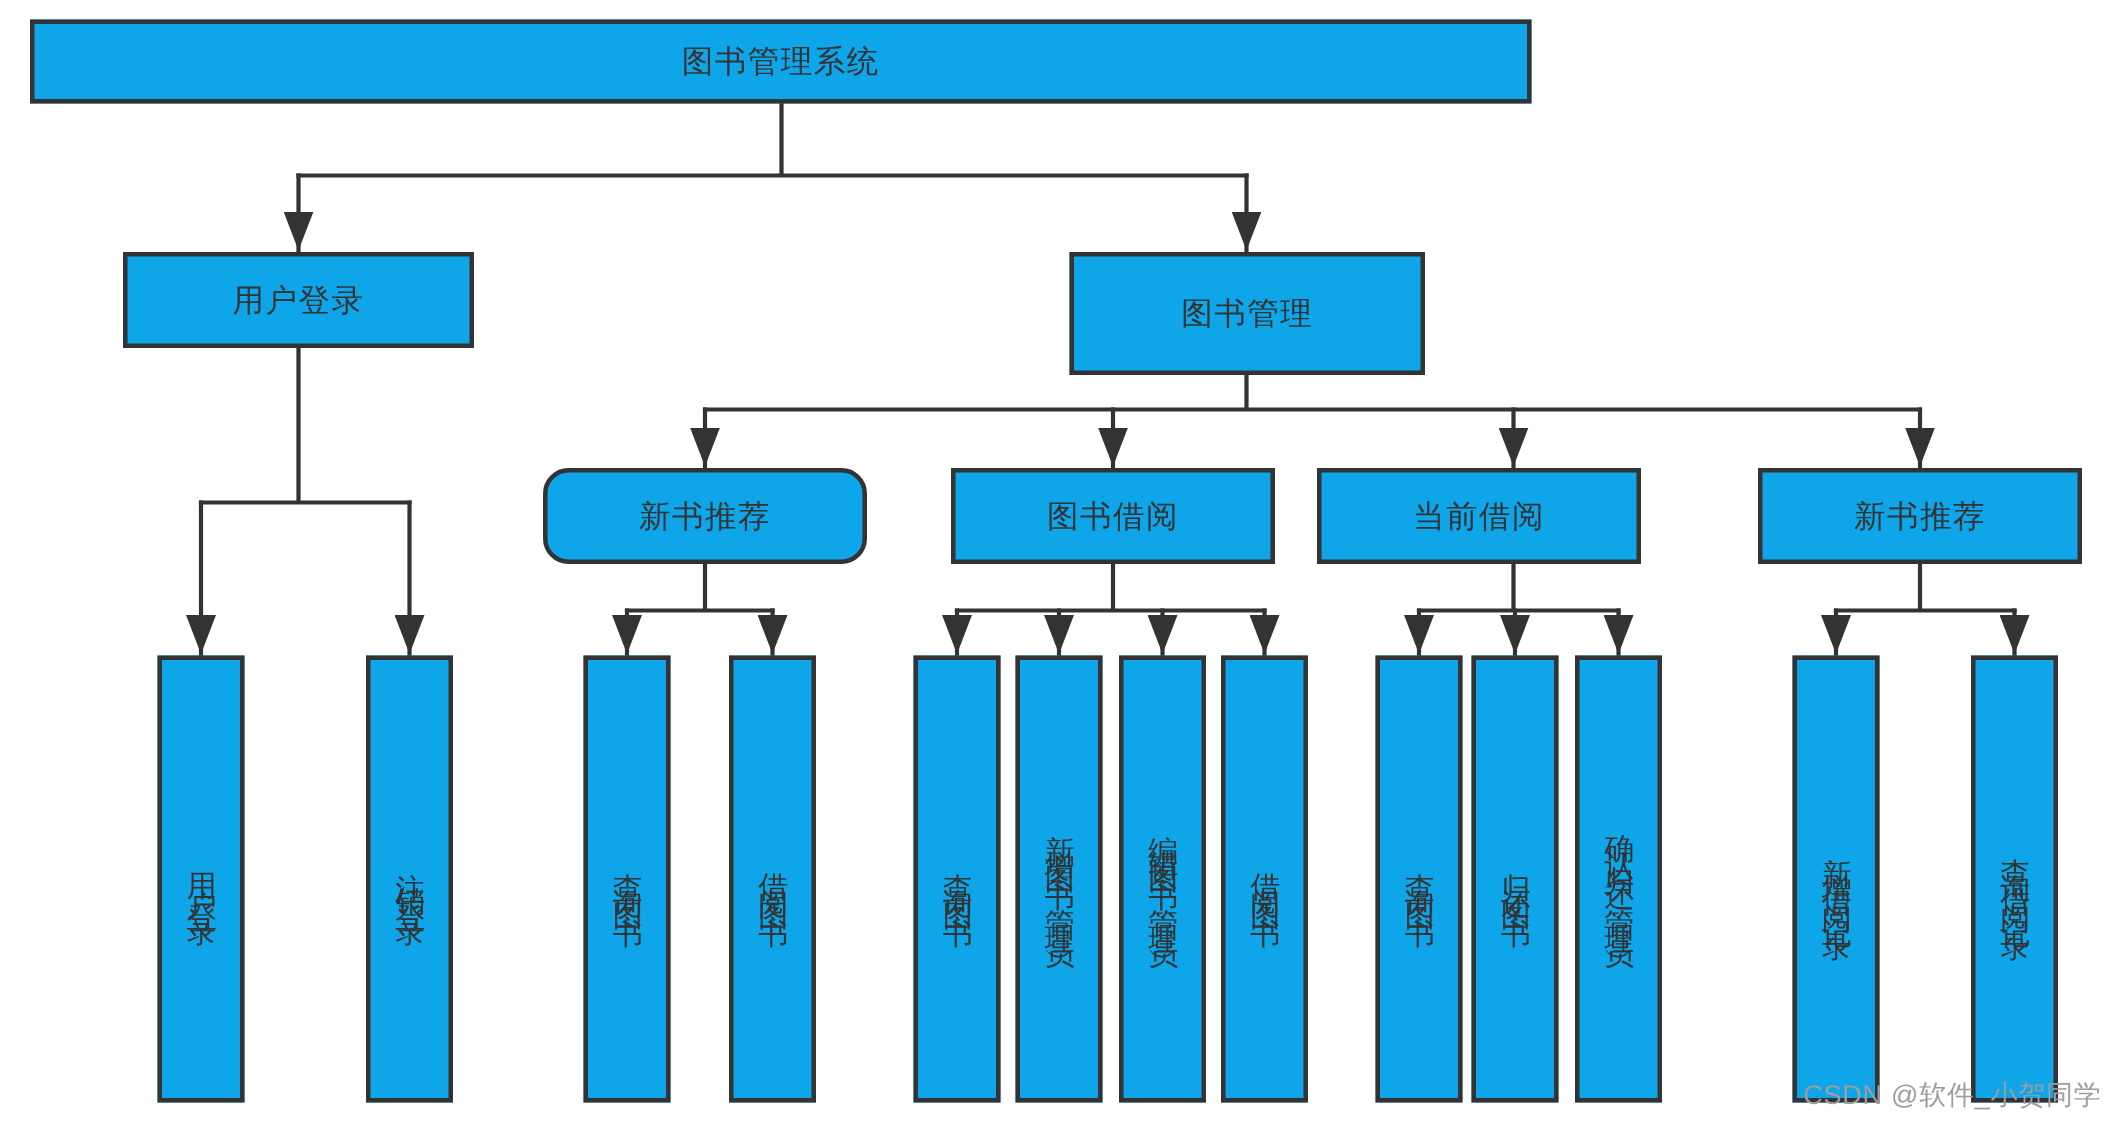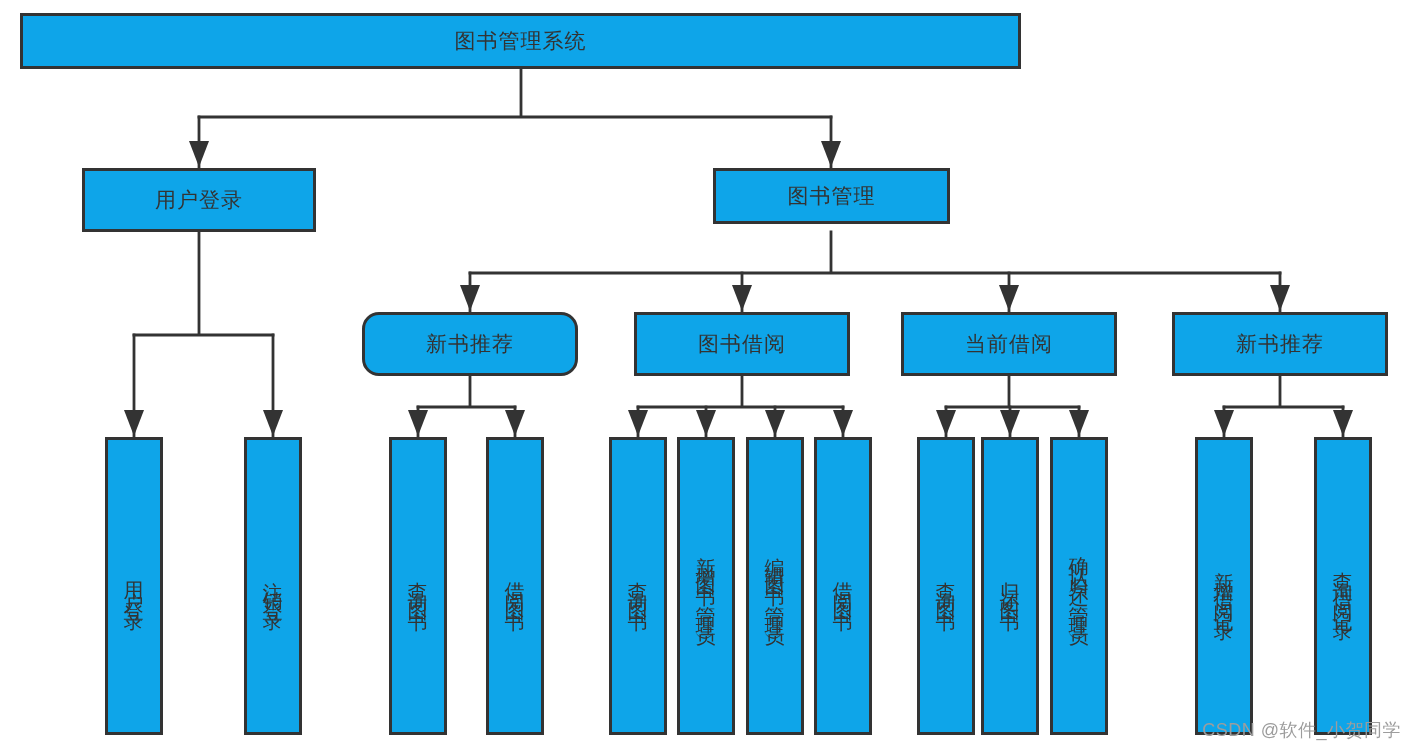--- a/index.html
+++ b/index.html
@@ -28,25 +28,25 @@
     text-align: center;
   }
   .hlabel {
     font-size: 21px;
     letter-spacing: 1px;
     color: #333333;
     white-space: nowrap;
   }
   .root  { left: 20px;  top: 13px;  width: 1001px; height: 56px; }
   .n-user{ left: 82px;  top: 168px; width: 234px;  height: 64px; }
-  .n-book{ left: 713px; top: 168px; width: 237px;  height: 56px; }
+  .n-book{ left: 713px; top: 168px; width: 237px;  height: 82px; }
   .lvl3  { top: 312px; width: 216px; height: 64px; }
   .n-nbr { left: 362px; border-radius: 17px; }
   .n-bb  { left: 634px; }
-  .n-cb  { left: 901px; }
+  .n-cb  { left: 878px; }
   .n-br  { left: 1172px; }
   .leaf  { top: 437px; width: 58px; height: 298px; }
   .vlabel {
     writing-mode: vertical-rl;
     text-orientation: mixed;
     font-size: 20px;
     letter-spacing: 10px;
     line-height: 1;
     color: #333333;
     white-space: nowrap;

